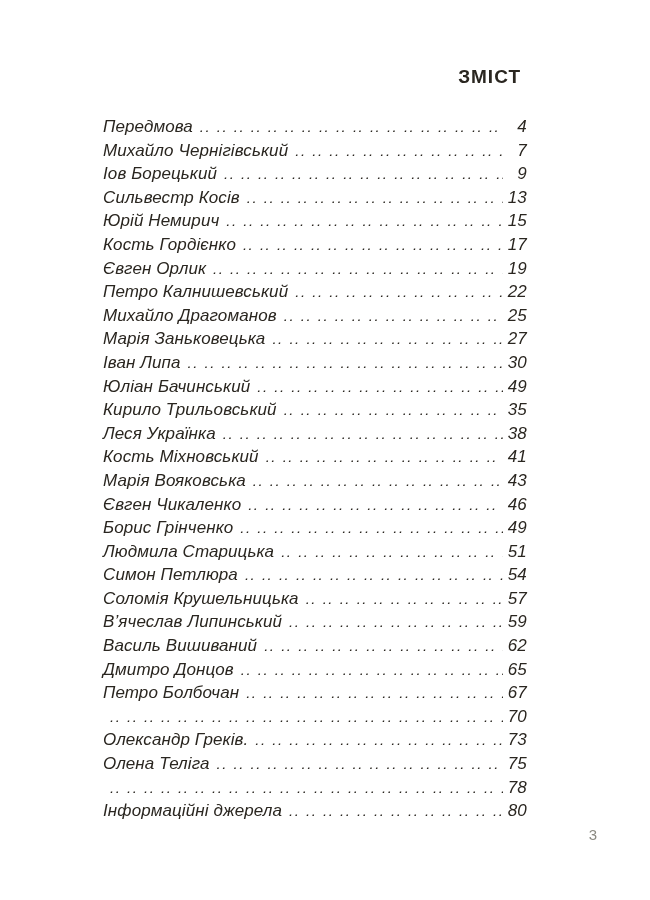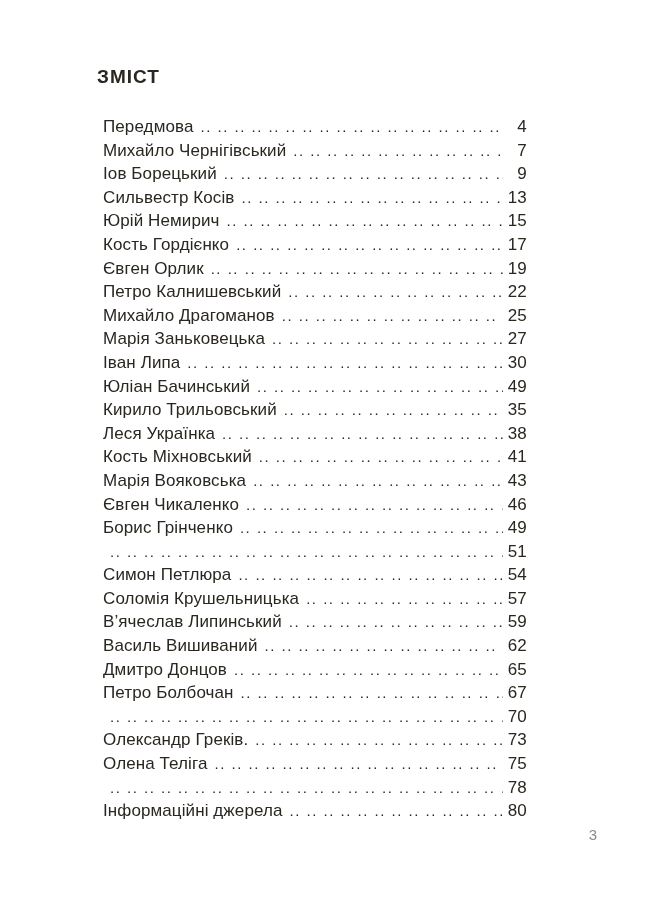--- a/index.html
+++ b/index.html
@@ -25,36 +25,37 @@
     left: 103px;
     top: 66px;
     width: 424px;
   }
   .toc-title {
     margin: 0 0 0 0;
     font-size: 19px;
     line-height: 22px;
     font-weight: bold;
     letter-spacing: 1px;
-    text-align: left;
+    text-align: right;
     transform: translateX(-6px);
     color: #2a2620;
   }
   .toc-list {
     list-style: none;
     margin: 27px 0 0 0;
     padding: 0;
   }
   .toc-row {
     display: flex;
     align-items: center;
     height: 23.6px;
     line-height: 23.6px;
     font-size: 17px;
     white-space: nowrap;
+    font-style: italic;
   }
   .toc-label {
     flex: 0 0 auto;
     letter-spacing: 0.1px;
   }
   .dot-leader {
     flex: 1 1 auto;
     overflow: hidden;
     white-space: nowrap;
     font-size: 15px;
@@ -185,20 +186,21 @@
     <span class="toc-pagenum">46</span>
   </li>
 
   <li class="toc-row">
     <span class="toc-label">Борис Грінченко</span>
     <span class="dot-leader" aria-hidden="true">.. .. .. .. .. .. .. .. .. .. .. .. .. .. .. .. .. .. .. .. .. .. .. .. .. .. .. .. .. .. .. .. .. .. .. .. .. .. .. .. .. .. .. .. .. .. .. .. .. .. .. .. .. .. .. .. .. .. .. .. </span>
     <span class="toc-pagenum">49</span>
   </li>
 
   <li class="toc-row">
+    <span class="toc-label">Людмила Старицька</span>
     <span class="dot-leader" aria-hidden="true">.. .. .. .. .. .. .. .. .. .. .. .. .. .. .. .. .. .. .. .. .. .. .. .. .. .. .. .. .. .. .. .. .. .. .. .. .. .. .. .. .. .. .. .. .. .. .. .. .. .. .. .. .. .. .. .. .. .. .. .. </span>
     <span class="toc-pagenum">51</span>
   </li>
 
   <li class="toc-row">
     <span class="toc-label">Симон Петлюра</span>
     <span class="dot-leader" aria-hidden="true">.. .. .. .. .. .. .. .. .. .. .. .. .. .. .. .. .. .. .. .. .. .. .. .. .. .. .. .. .. .. .. .. .. .. .. .. .. .. .. .. .. .. .. .. .. .. .. .. .. .. .. .. .. .. .. .. .. .. .. .. </span>
     <span class="toc-pagenum">54</span>
   </li>
 

